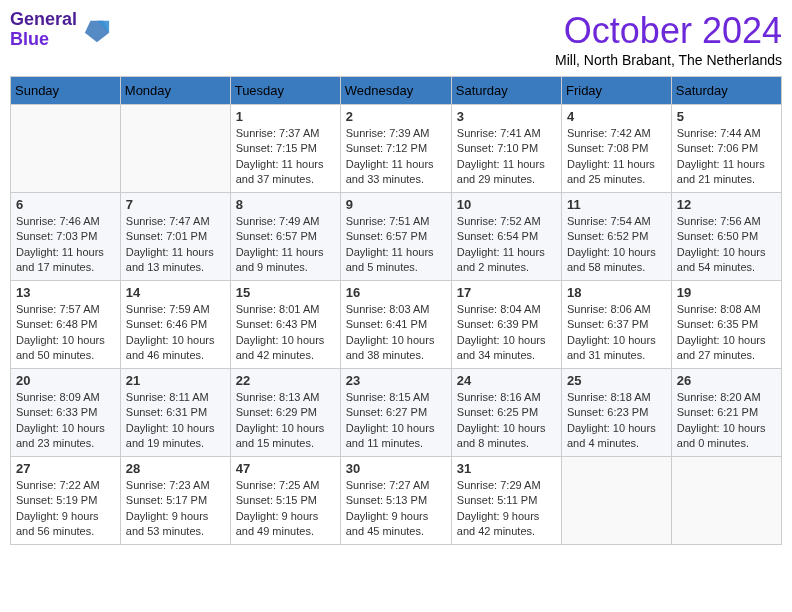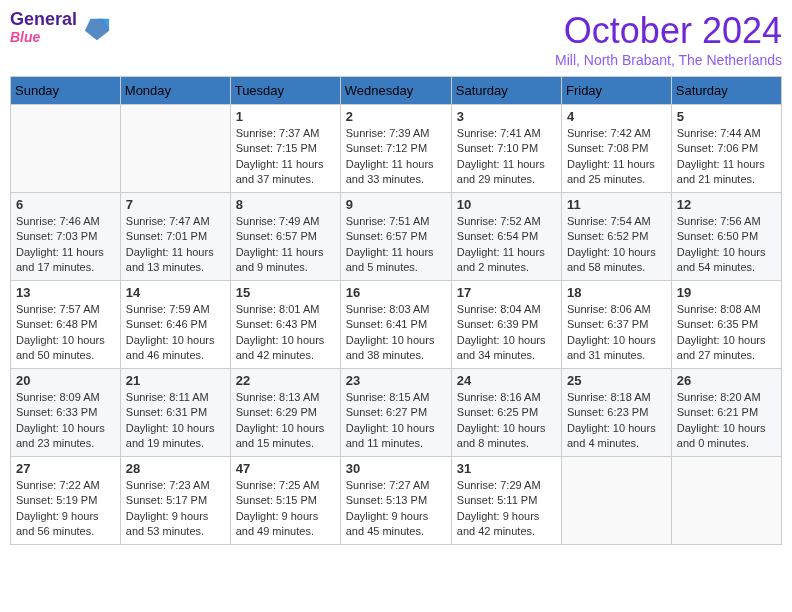--- a/index.html
+++ b/index.html
@@ -25,41 +25,40 @@
       display: flex;
       flex-direction: column;
       line-height: 1.1;
     }
     .logo-general {
       font-size: 18px;
       font-weight: bold;
       color: #4c1d95;
     }
     .logo-blue {
-      font-size: 14px;
+      font-size: 18px;
       font-weight: bold;
-      color: #ec4899;
-      font-style: italic;
+      color: #6d28d9;
     }
     .logo-icon {
       width: 28px;
       height: 28px;
       margin-left: 4px;
     }
     .title-section {
       text-align: right;
     }
     .month-title {
       font-size: 36px;
       font-weight: normal;
       color: #6d28d9;
     }
     .subtitle {
       font-size: 14px;
-      color: #8b5cf6;
+      color: #000000;
       margin-left: 16px;
     }
     .calendar {
       width: 100%;
       border-collapse: collapse;
     }
     .calendar th {
       background-color: #3a7abf;
       color: #000000;
       padding: 6px 4px;

